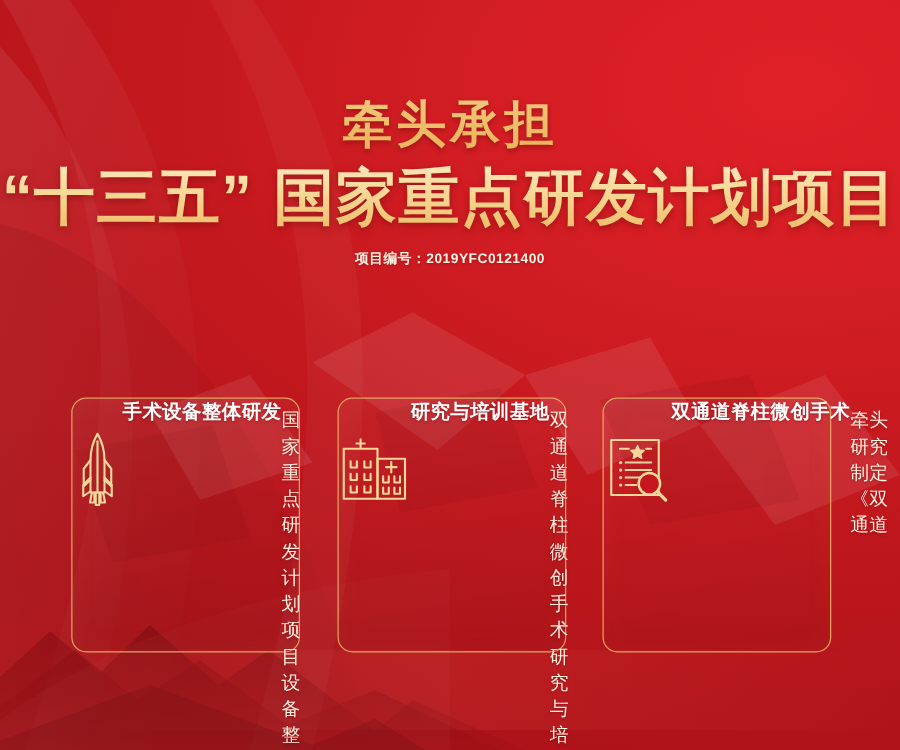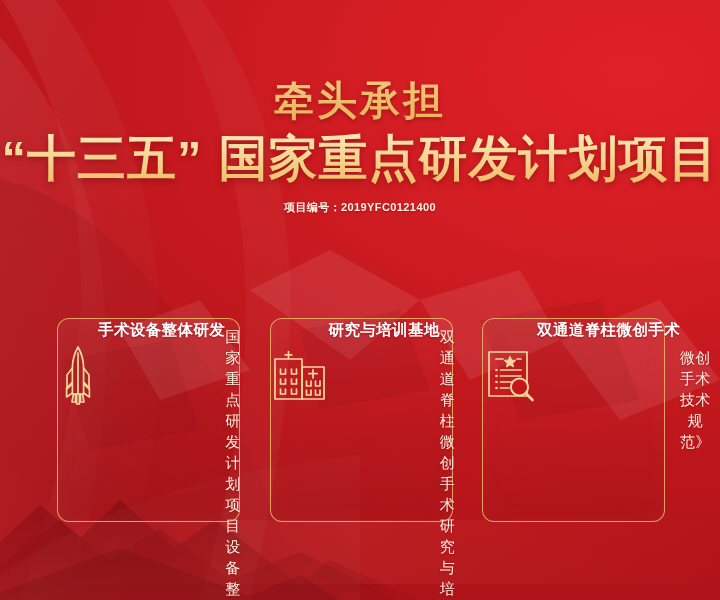--- a/index.html
+++ b/index.html
@@ -199,17 +199,17 @@
           <path d="M17.5 28 L38 28"></path>
           <circle cx="13.5" cy="34" r="1.3" fill="#f3d79a" stroke="none"></circle>
           <path d="M17.5 34 L30 34"></path>
           <circle cx="13.5" cy="40" r="1.3" fill="#f3d79a" stroke="none"></circle>
           <path d="M17.5 40 L26 40"></path>
           <circle cx="36.5" cy="39" r="8.6" fill="#c4161c" stroke="#f3d79a" stroke-width="2"></circle>
           <path d="M43 45.5 L49.5 52" stroke-width="2.6"></path>
         </svg>
       </div>
       <p class="card-title">双通道脊柱微创手术</p>
-      <p class="card-desc"><br><span>微创手术技术规范》</span></p>
+      <p class="card-desc"><span>牵头研究制定《双通道</span><br></p>
     </div>
 
   </div>
 </div>
 
 </body></html>

